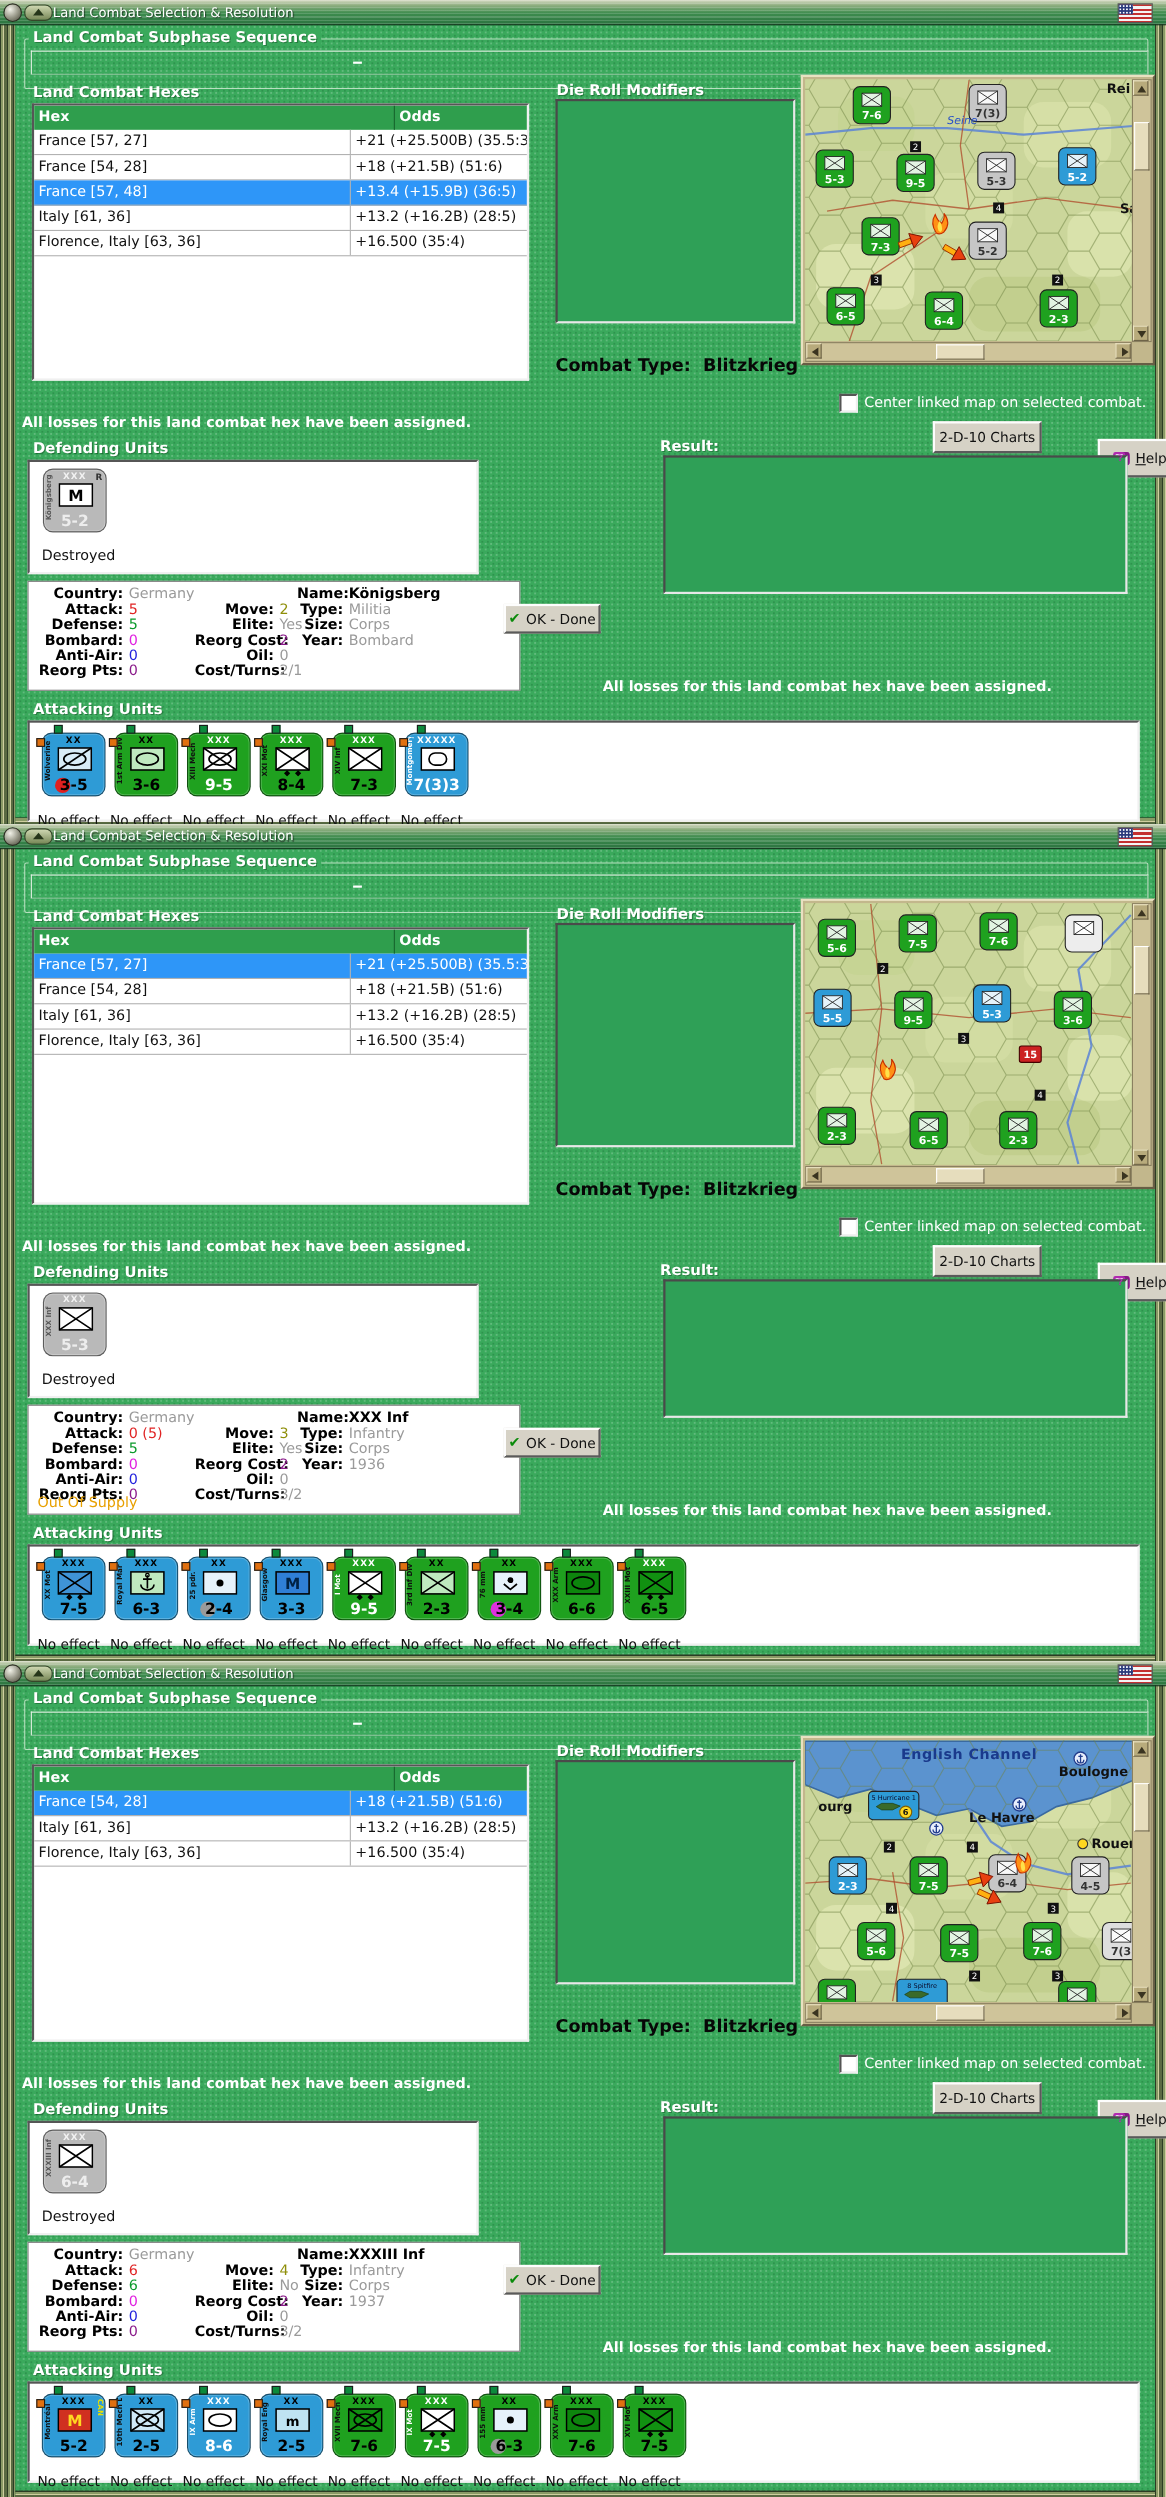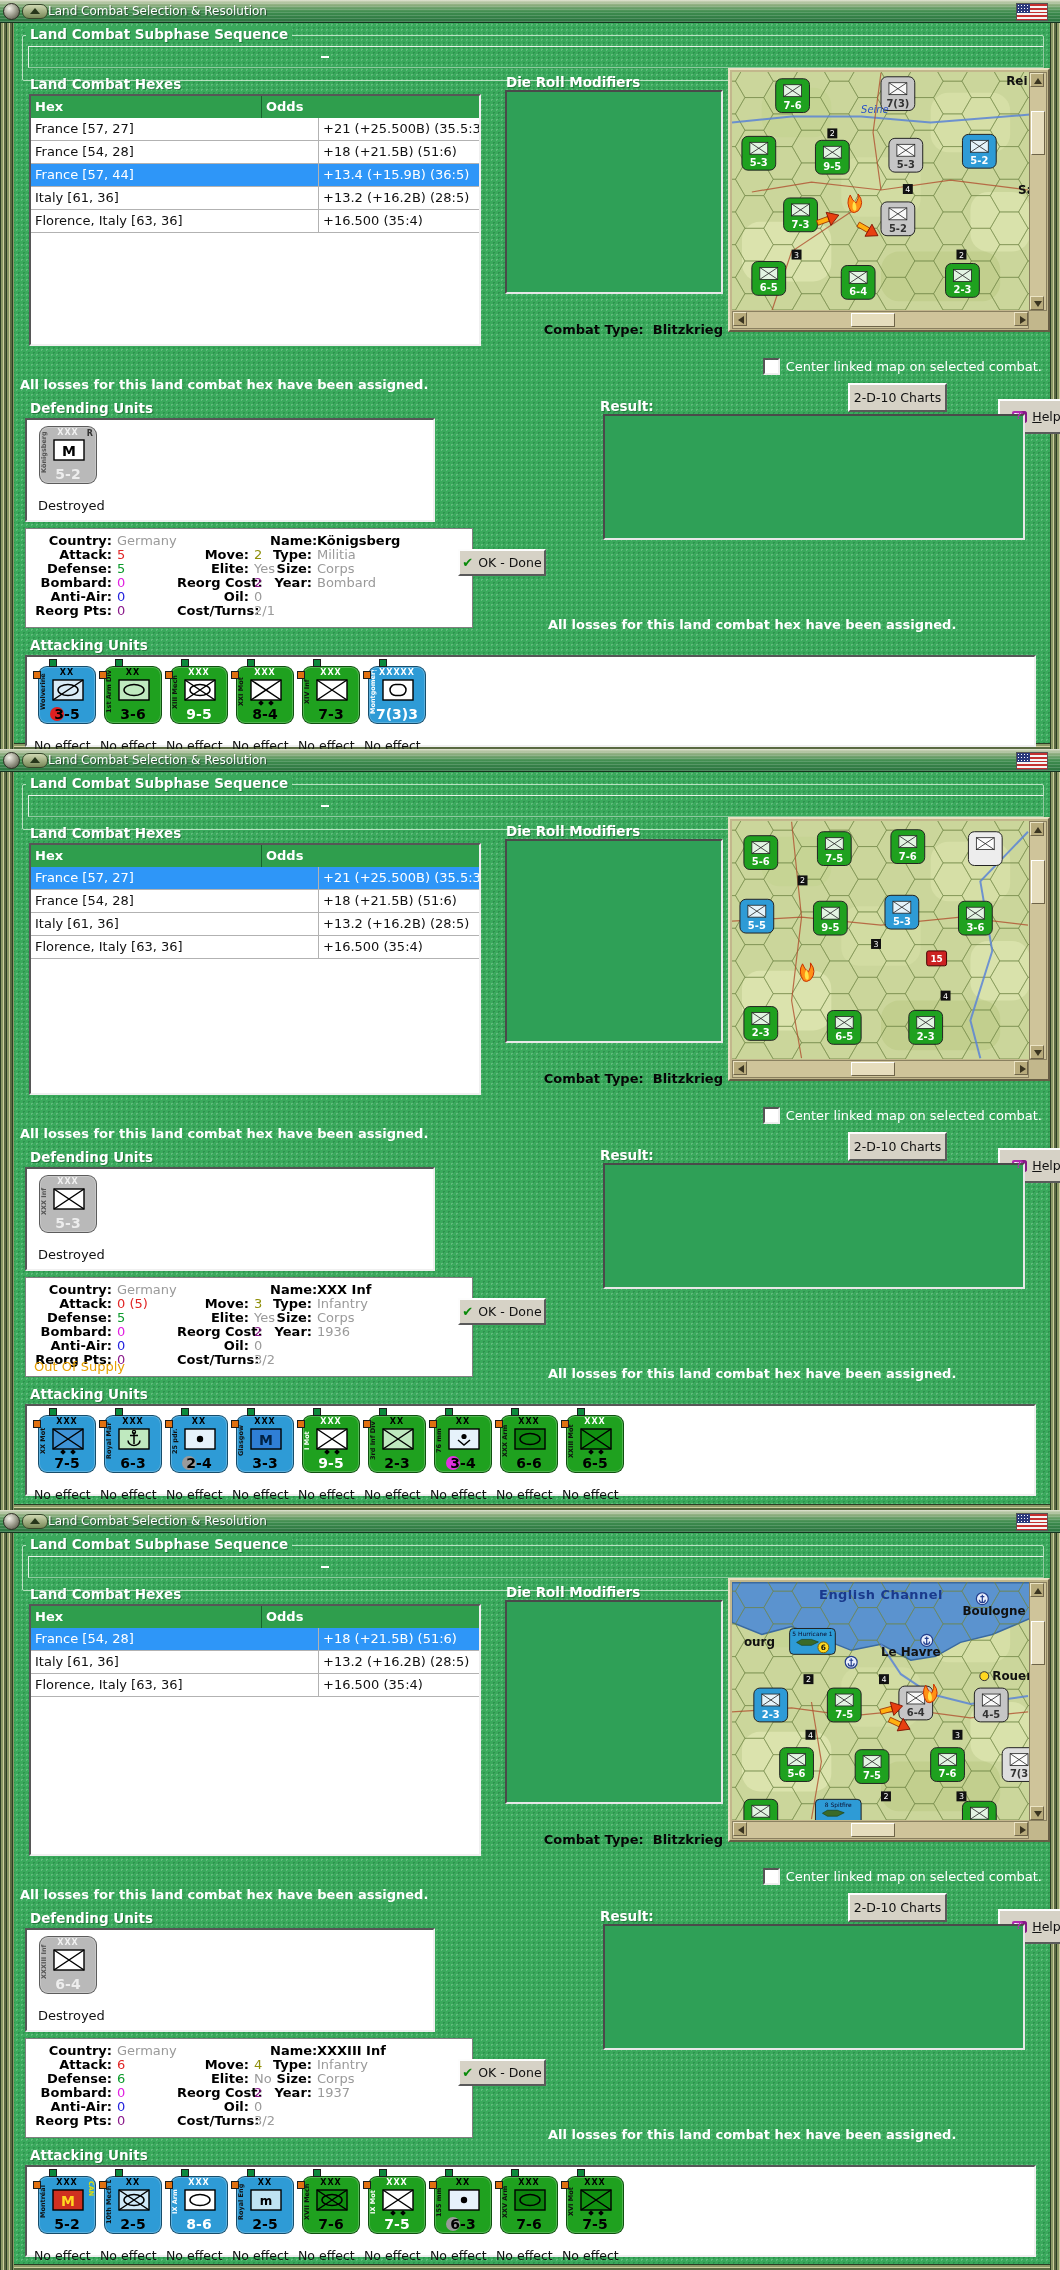--- a/index.html
+++ b/index.html
@@ -55,34 +55,34 @@
     border:1px solid #e6f2e6;border-bottom-color:#8fc89f;border-right-color:#8fc89f;
     display:flex;align-items:center;justify-content:space-between;padding:0 10px;z-index:3;}
   .seq-step{color:#fff;font-weight:bold;font-size:13px;white-space:nowrap;cursor:pointer;}
   .seq-step.active{background:#fff;color:#0b5c23;padding:1px 4px;}
 
   
   .hex-table{position:absolute;left:15px;top:72px;width:452px;height:252px;background:#fff;
     border:2px solid;border-color:#565656 #f0f0f0 #f0f0f0 #565656;box-sizing:border-box;
     overflow:hidden;font-size:13px;}
   .ht-head{display:flex;height:22px;background:#2f9e4d;color:#fff;font-weight:bold;}
-  .ht-head .ht-hex{width:231px;border-right:1px solid #17642d;padding:3px 0 0 4px;box-sizing:border-box;cursor:pointer;}
+  .ht-head .ht-hex{width:328px;border-right:1px solid #17642d;padding:3px 0 0 4px;box-sizing:border-box;cursor:pointer;}
   .ht-head .ht-odds{flex:1;padding:3px 0 0 4px;cursor:pointer;}
   .ht-row{display:flex;height:22px;border-bottom:1px solid #b2b2b2;color:#111;cursor:pointer;}
   .ht-row .ht-hex{width:288px;border-right:1px solid #b2b2b2;padding:3px 0 0 4px;box-sizing:border-box;
     white-space:nowrap;overflow:hidden;}
   .ht-row .ht-odds{flex:1;padding:3px 0 0 4px;white-space:nowrap;overflow:hidden;}
   .ht-row.sel{background:#2e96f8;color:#fff;}
 
   
   .mod-panel{position:absolute;left:491px;top:68px;width:218px;height:204px;box-sizing:border-box;
     border:2px solid;border-color:#4a4a4a #e8e8e8 #e8e8e8 #4a4a4a;background:#2fa057;padding:6px 7px;}
   .mod-line,.res-line{color:#fff;font-size:13px;line-height:17px;min-height:17px;white-space:nowrap;}
-  .combat-type{position:absolute;left:491px;top:300px;width:218px;text-align:right;
-    font-size:13px;font-weight:bold;color:#070707;white-space:nowrap;}
+  .combat-type{position:absolute;left:491px;top:300px;width:218px;text-align:center;
+    font-size:16px;font-weight:bold;color:#070707;white-space:nowrap;}
   .result-panel{position:absolute;left:589px;top:392px;width:422px;height:126px;box-sizing:border-box;
     border:2px solid;border-color:#4a4a4a #e8e8e8 #e8e8e8 #4a4a4a;background:#2fa057;padding:6px 8px;}
 
   
   .map{position:absolute;left:714px;top:46px;width:322px;height:264px;box-sizing:border-box;
     background:#c2b78c;border:2px solid;border-color:#e9e1c1 #675e45 #675e45 #e9e1c1;}
   .map-svg{position:absolute;left:2px;top:2px;width:298px;height:238px;background:#cbd69b;cursor:crosshair;}
   .map-vscroll{position:absolute;right:1px;top:2px;width:16px;bottom:19px;background:#cfc49a;border:1px solid #8a8060;}
   .map-hscroll{position:absolute;left:2px;right:19px;bottom:1px;height:16px;background:#cfc49a;border:1px solid #8a8060;}
   .arr{position:absolute;width:14px;height:14px;background:#b8ab7c;border:1px solid;border-color:#ece4c4 #6e6448 #6e6448 #ece4c4;box-sizing:border-box;cursor:pointer;}
@@ -201,21 +201,21 @@
 
       <div class="ht-row">
             <span class="ht-hex">France [57, 27]</span>
             <span class="ht-odds">+21 (+25.500B) (35.5:3)</span>
           </div>
             <div class="ht-row">
             <span class="ht-hex">France [54, 28]</span>
             <span class="ht-odds">+18 (+21.5B) (51:6)</span>
           </div>
             <div class="ht-row sel">
-            <span class="ht-hex">France [57, 44]</span>
+            <span class="ht-hex">France [57, 48]</span>
             <span class="ht-odds">+13.4 (+15.9B) (36:5)</span>
           </div>
             <div class="ht-row">
             <span class="ht-hex">Italy [61, 36]</span>
             <span class="ht-odds">+13.2 (+16.2B) (28:5)</span>
           </div>
             <div class="ht-row">
             <span class="ht-hex">Florence, Italy [63, 36]</span>
             <span class="ht-odds">+16.500 (35:4)</span>
           </div>

